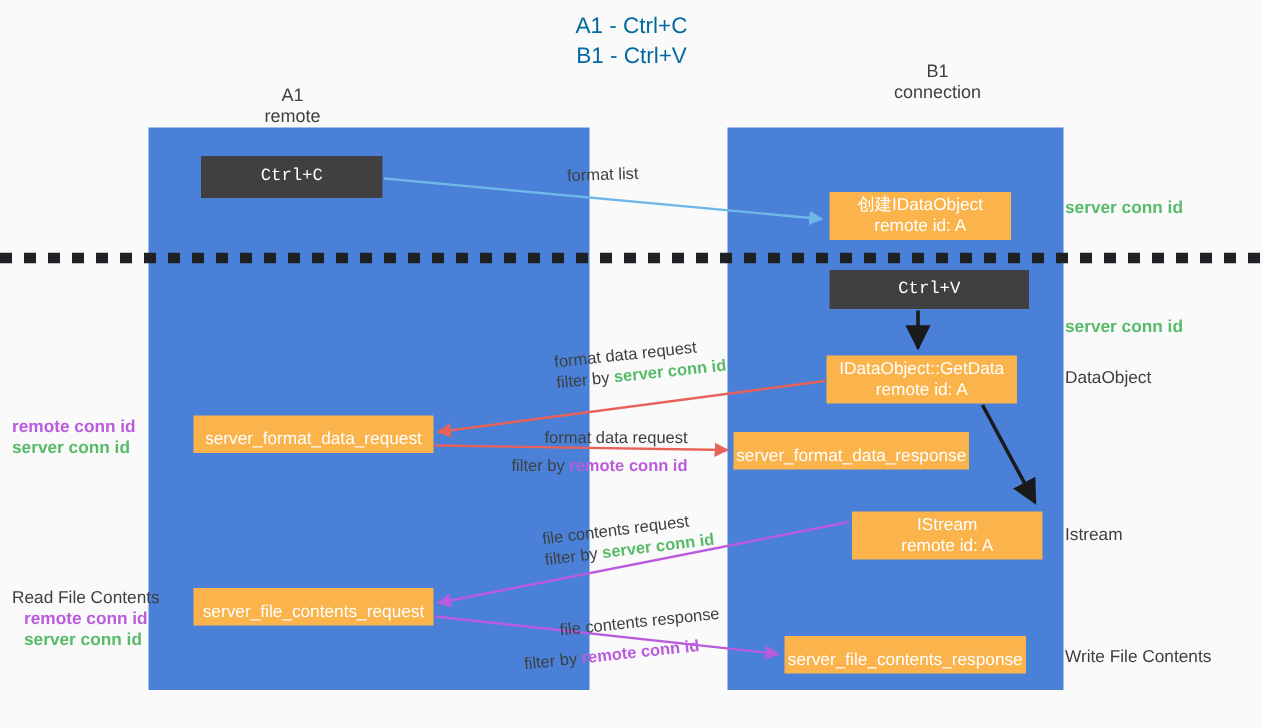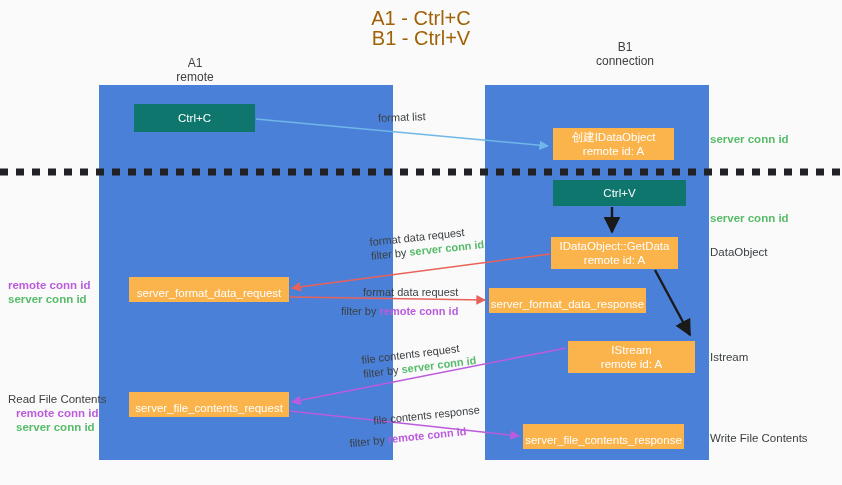--- a/index.html
+++ b/index.html
@@ -22,23 +22,23 @@
     height: 485px;
     background: #fafafa;
   }
   .abs { position: absolute; }
 
   
   #title {
     left: 0; top: 8px;
     width: 842px;
     text-align: center;
-    font-size: 20px;
+    font-size: 15px;
     line-height: 20px;
-    color: #a16207;
+    color: #0369a1;
   }
 
   
   .col-header {
     text-align: center;
     font-size: 12px;
     line-height: 14px;
     color: #404040;
   }
   #hdr-a1 { left: 120px; top: 56px; width: 150px; }
@@ -57,21 +57,21 @@
     display: flex;
     flex-direction: column;
     align-items: center;
     justify-content: center;
     color: #ffffff;
     font-size: 11.5px;
     line-height: 14px;
     text-align: center;
     padding: 2px 4px;
   }
-  .box.green { background: #0f766e; }
+  .box.green { background: #404040; font-family: Liberation Mono, monospace; }
   .box.orange { background: #fbb34c; justify-content: flex-end; }
   .box .l2 { display: block; }
 
   #box-ctrlc   { left: 134px; top: 104px; width: 121px; height: 28px; }
   #box-idataobj{ left: 553px; top: 128px; width: 121px; height: 32px; }
   #box-ctrlv   { left: 553px; top: 180px; width: 133px; height: 26px; }
   #box-getdata { left: 551px; top: 237px; width: 127px; height: 32px; }
   #box-sfdreq  { left: 129px; top: 277px; width: 160px; height: 25px; }
   #box-sfdresp { left: 489px; top: 288px; width: 157px; height: 25px; }
   #box-istream { left: 568px; top: 341px; width: 127px; height: 32px; }

